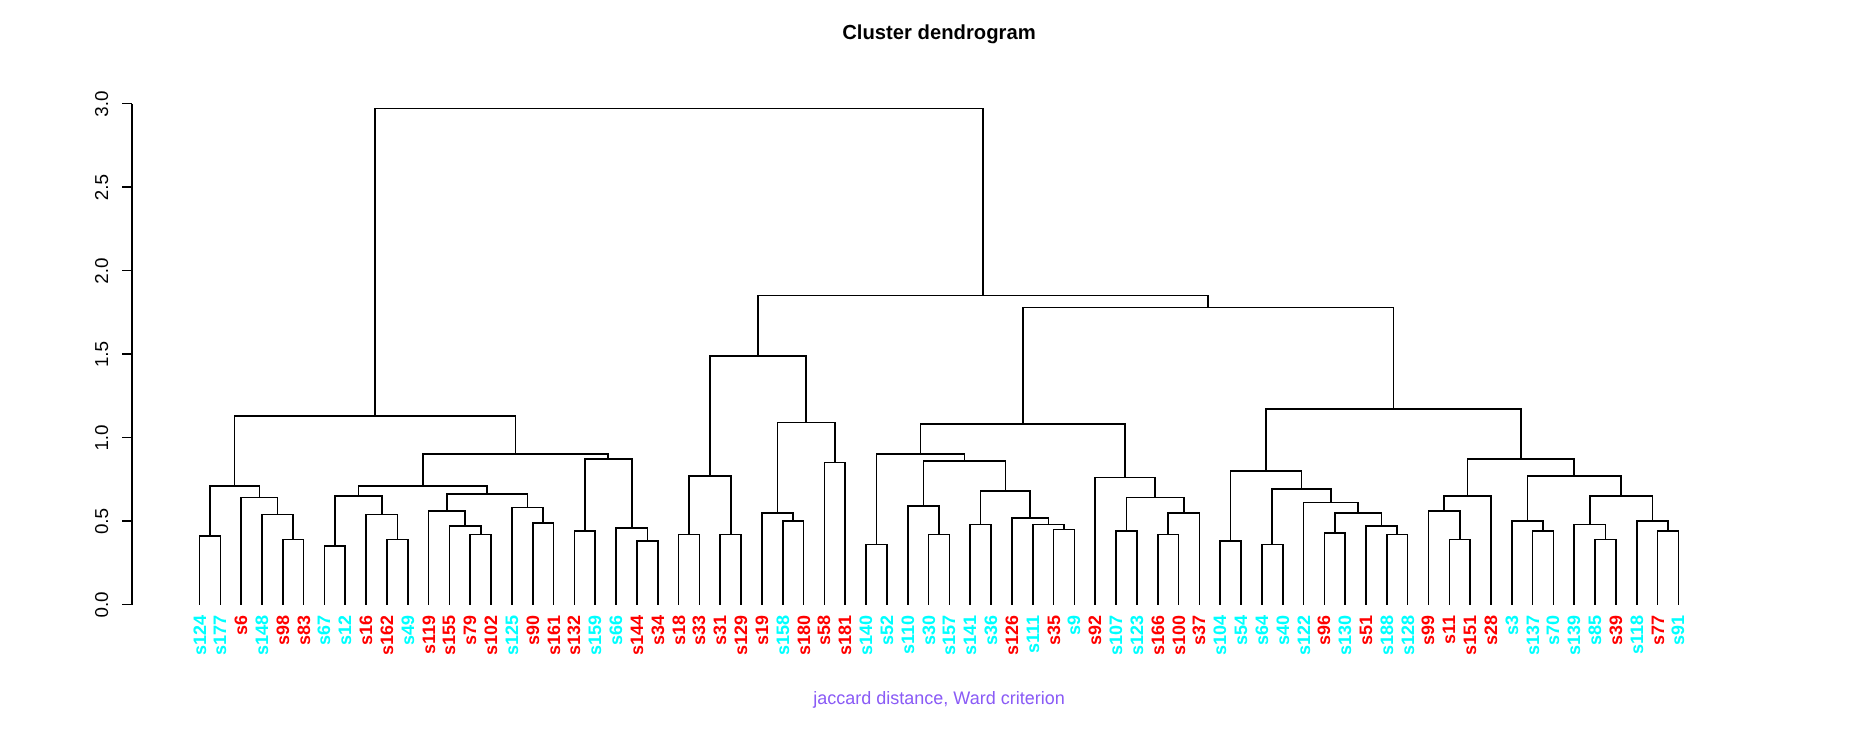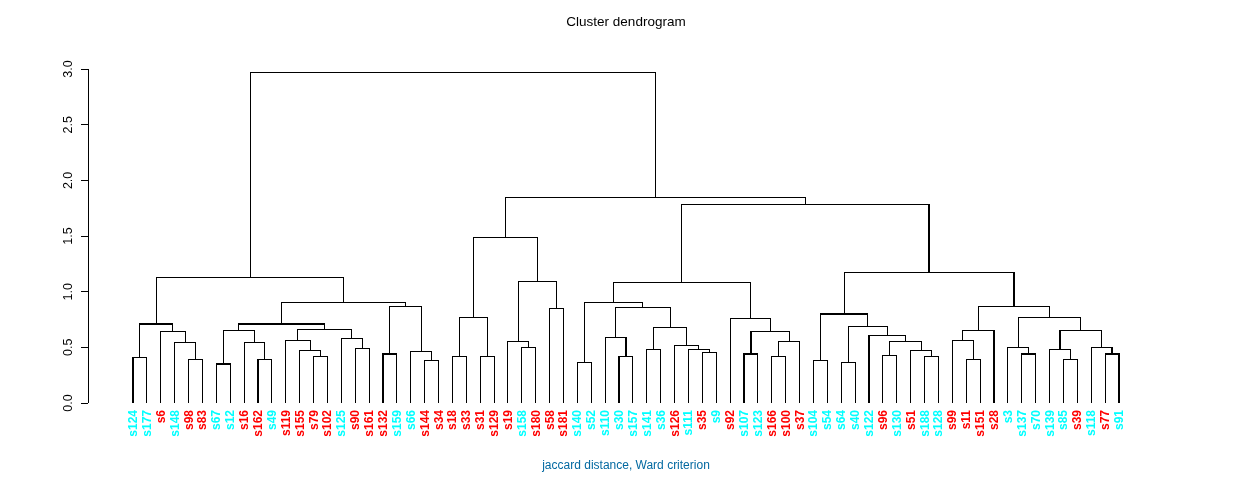--- a/index.html
+++ b/index.html
@@ -14,31 +14,31 @@
     font-family: "Liberation Sans", sans-serif;
     overflow: hidden;
   }
   .chart-title {
     position: absolute;
     top: 14px;
     left: 88px;
     width: 1076px;
     text-align: center;
     font-size: 13.5px;
-    font-weight: normal;
+    font-weight: bold;
     color: #000;
   }
   .x-axis-label {
     position: absolute;
     top: 458px;
     left: 88px;
     width: 1076px;
     text-align: center;
     font-size: 12px;
-    color: #0369a1;
+    color: #8b5cf6;
   }
   svg#plot {
     position: absolute;
     top: 0;
     left: 0;
   }
 </style>
 </head>
 <body>
 

